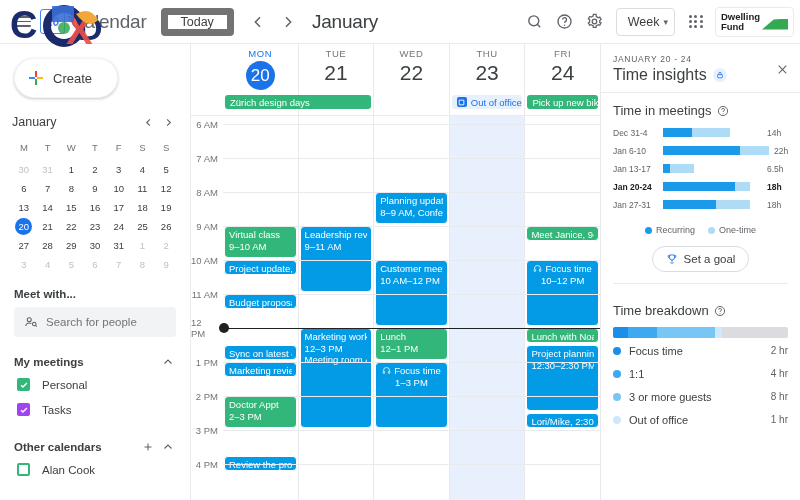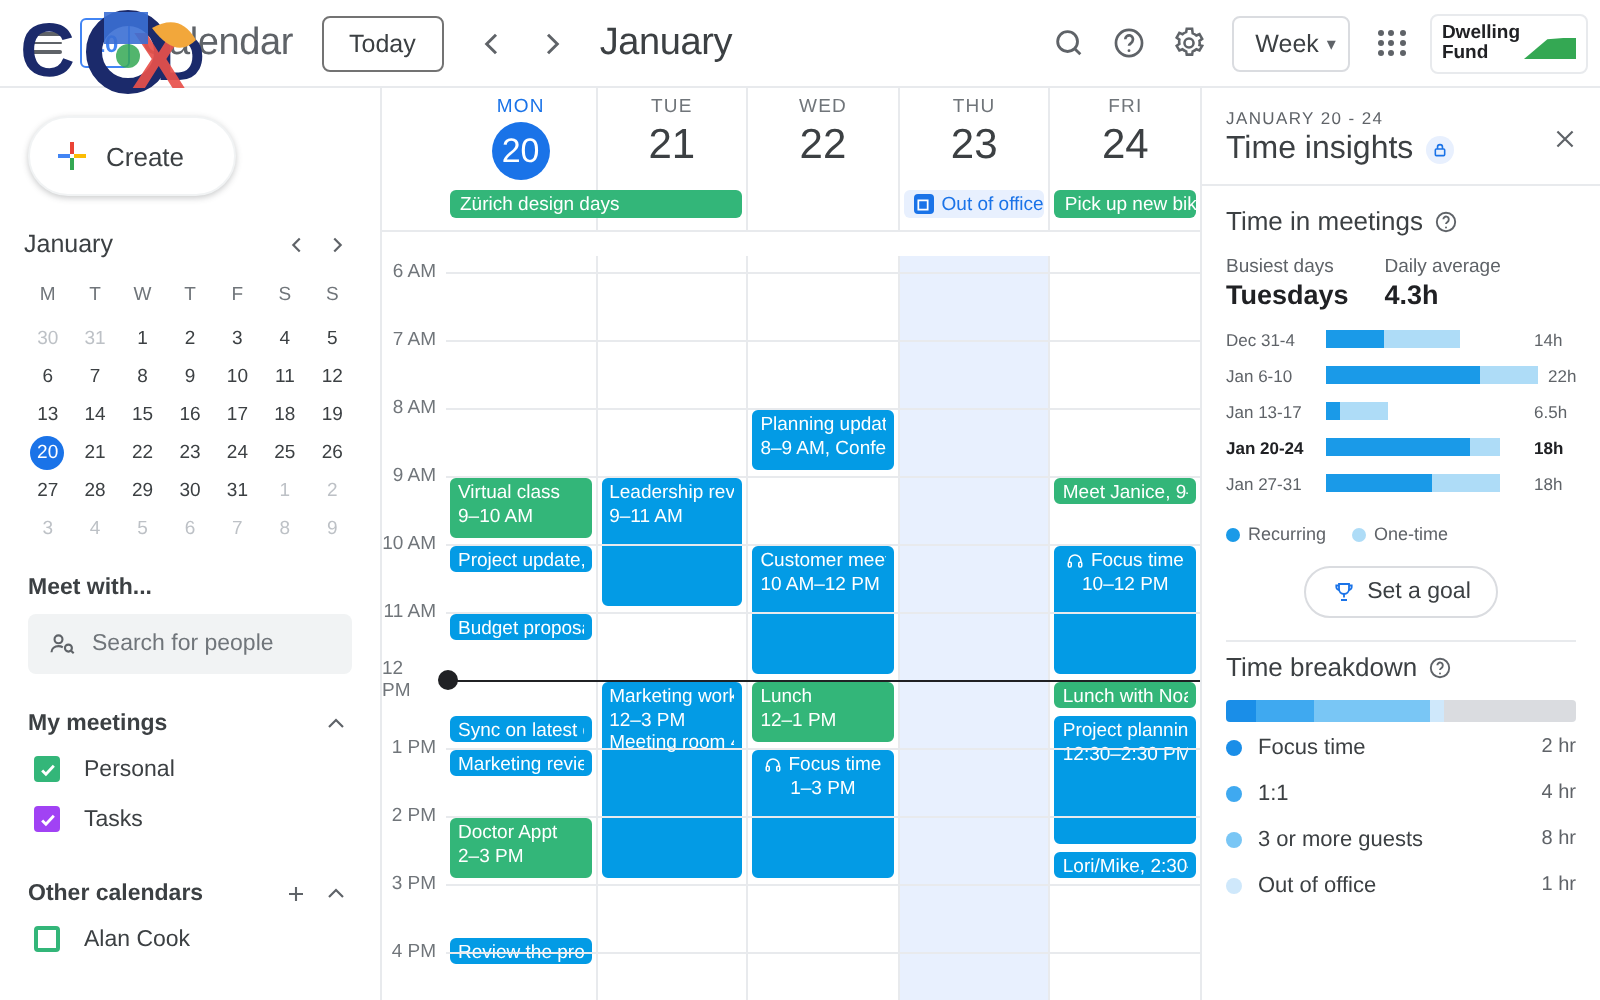--- a/index.html
+++ b/index.html
@@ -20,21 +20,21 @@
     background: #fff;
   }
   .hamburger { width: 30px; height: 30px; display:flex; flex-direction:column; justify-content:center; align-items:center; gap:3px; cursor:pointer; border-radius:50%; }
   .hamburger span { display:block; width:15px; height:1.6px; background:#5f6368; border-radius:1px; }
   .gc-logo { display:flex; align-items:center; gap:6px; margin-left:2px; }
   .gc-icon { position:relative; width:25px; height:25px; border:1.8px solid #4285f4; border-radius:3px; background:#fff; display:flex; align-items:center; justify-content:center; }
   .gc-icon .d { font-size:12px; font-weight:bold; color:#4285f4; line-height:1; }
   .gc-word { font-size:19px; color:#5f6368; letter-spacing:-0.2px; }
   .today-btn {
     margin-left:14px; height:28px; padding:0 13px;
-    border:1px solid #737373; border-radius:4px; background:#fff;
+    border:7px solid #737373; border-radius:4px; background:#fff;
     font-size:12.5px; color:#3c4043; cursor:pointer;
     display:flex; align-items:center;
   }
   .navarrow { width:28px; height:28px; border-radius:50%; display:flex; align-items:center; justify-content:center; cursor:pointer; color:#5f6368; }
   .navarrow svg { width:16px; height:16px; }
   .navgroup { display:flex; margin-left:10px; gap:2px; }
   .month-title { font-size:19px; color:#3c4043; margin-left:10px; letter-spacing:-0.2px; }
   .topbar-spacer { flex:1; }
   .icon-btn { width:30px; height:30px; border-radius:50%; display:flex; align-items:center; justify-content:center; cursor:pointer; color:#5f6368; }
   .icon-btn svg { width:17px; height:17px; }
@@ -118,21 +118,21 @@
   .ad-chip {
     height:14px; border-radius:3px; font-size:9.5px; color:#fff;
     padding:0 5px; display:flex; align-items:center; white-space:nowrap; overflow:hidden;
     cursor:pointer;
   }
   .ad-chip.ooo { background:#e8f0fe; color:#1a73e8; gap:4px; }
   .ad-chip.ooo .oi { width:10px; height:10px; border-radius:2px; background:#1a73e8; display:flex; align-items:center; justify-content:center; flex:0 0 10px; }
   .ad-chip.ooo .oi svg { width:7px; height:7px; color:#fff; }
   .ad-span { position:absolute; left:2px; top:1px; height:14px; z-index:3; }
 
-  .gridscroll { flex:1; position:relative; overflow:hidden;margin-top:12px; }
+  .gridscroll { flex:1; position:relative; overflow:hidden; }
   .gridinner { position:relative; height:400px; }
   .time-gutter { position:absolute; left:0; top:0; width:32px; height:100%; }
   .tlabel { position:absolute; right:5px; font-size:9.5px; color:#70757a; transform:translateY(-50%); }
   .gridcols { position:absolute; left:32px; right:0; top:0; bottom:0; display:flex; }
   .gcol { flex:1; min-width:0; border-left:1px solid #e8eaed; position:relative; }
   .gcol:first-child { border-left:none; }
   .gcol.ooo-bg { background:#e8f0fe; }
   .hline { position:absolute; left:32px; right:0; border-top:1px solid #e8eaed; }
 
   .ev {
@@ -169,21 +169,21 @@
 
   .bars { margin-top:10px; }
   .bar-row { display:flex; align-items:flex-start; height:18px; }
   .bar-lbl { width:50px; flex:0 0 50px; font-size:8.5px; color:#5f6368; }
   .bar-row.cur .bar-lbl, .bar-row.cur .bar-val { color:#202124; font-weight:bold; }
   .bar-track { flex:1; display:flex; height:9px; align-items:center; }
   .seg-a { background:#1a9ae8; height:9px; }
   .seg-b { background:#aedcf7; height:9px; }
   .bar-val { width:26px; flex:0 0 26px; font-size:8.5px; color:#5f6368; padding-left:5px; }
 
-  .legend { display:flex; gap:13px; justify-content:flex-start; margin-top:7px; }
+  .legend { display:flex; gap:13px; justify-content:center; margin-top:7px; }
   .lg { display:flex; align-items:center; gap:4px; font-size:9px; color:#5f6368; }
   .lg .dot { width:7px; height:7px; border-radius:50%; }
 
   .goal-btn {
     margin:11px auto 0 auto; height:26px; padding:0 13px;
     border:1px solid #dadce0; border-radius:14px; background:#fff;
     display:flex; align-items:center; gap:6px; font-size:11.5px; color:#3c4043; cursor:pointer; width:fit-content;
   }
   .goal-btn svg { width:12px; height:12px; color:#1a73e8; }
   .ins-divider { height:1px; background:#e8eaed; margin:11px 0 0 0; }
@@ -615,30 +615,20 @@
       <div class="ins-body">
         <div class="sec-title">
           <span>Time in meetings</span>
           <svg class="q" viewBox="0 0 24 24" fill="none" stroke="currentColor" stroke-width="1.9">
               <circle cx="12" cy="12" r="9.2"></circle>
               <path d="M9.4 9.3a2.7 2.7 0 115.2 1c0 1.8-2.6 2-2.6 3.6"></path>
               <circle cx="12" cy="17.4" r="1" fill="currentColor" stroke="none"></circle>
             </svg>
         </div>
 
-        <div class="stat-row">
-          <div class="stat">
-            <div class="k">Busiest days</div>
-            <div class="v">Tuesdays</div>
-          </div>
-          <div class="stat">
-            <div class="k">Daily average</div>
-            <div class="v">4.3h</div>
-          </div>
-        </div>
 
         <div class="bars" id="meeting-bars">
             <div class="bar-row">
               <div class="bar-lbl">Dec 31-4</div>
               <div class="bar-track">
                 <div class="seg-a" style="width: 28.9091px;"></div>
                 <div class="seg-b" style="width: 38.5455px;"></div>
               </div>
               <div class="bar-val">14h</div>
             </div>
@@ -690,21 +680,21 @@
           <svg viewBox="0 0 24 24" fill="none" stroke="currentColor" stroke-width="1.8">
               <path d="M7 4h10v5a5 5 0 01-10 0z"></path>
               <path d="M7 5.5H4.3v1.7A3.3 3.3 0 007.3 10M17 5.5h2.7v1.7A3.3 3.3 0 0116.7 10"></path>
               <path d="M12 14v3.5M9 20h6"></path>
             </svg>
           <span>Set a goal</span>
         </div>
 
         <div class="ins-divider"></div>
 
-        <div class="sec-title" style="margin-top:5px">
+        <div class="sec-title" style="margin-top:19px">
           <span>Time breakdown</span>
           <svg class="q" viewBox="0 0 24 24" fill="none" stroke="currentColor" stroke-width="1.9">
               <circle cx="12" cy="12" r="9.2"></circle>
               <path d="M9.4 9.3a2.7 2.7 0 115.2 1c0 1.8-2.6 2-2.6 3.6"></path>
               <circle cx="12" cy="17.4" r="1" fill="currentColor" stroke="none"></circle>
             </svg>
         </div>
         <div class="tb-stack" id="tb-stack">
             <div style="width: 8.33333%; background: rgb(26, 142, 232);"></div>
             <div style="width: 16.6667%; background: rgb(63, 169, 240);"></div>

